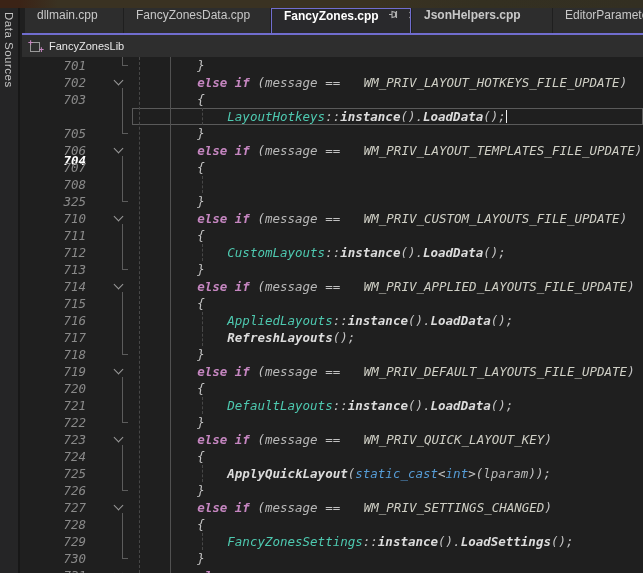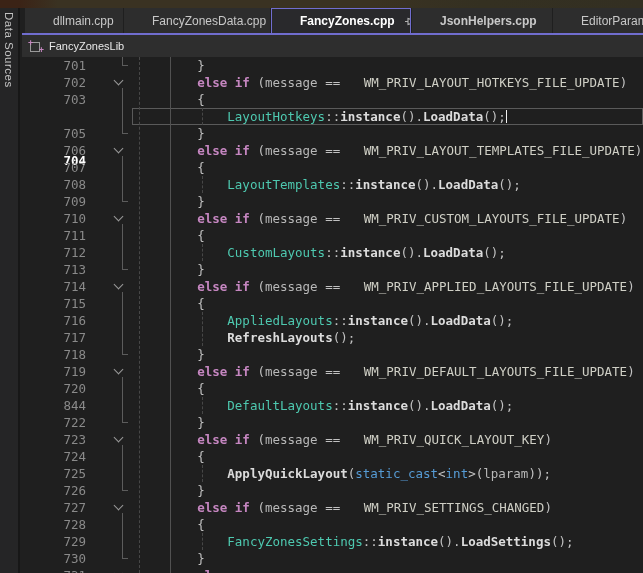--- a/index.html
+++ b/index.html
@@ -14,39 +14,39 @@
   
   .sidebar { position:absolute; left:0; top:8px; width:20px; height:565px;
     background:#252526; border-right:2px solid #171717; cursor:pointer; }
   .sidebar .vlabel { writing-mode:vertical-rl; display:block; margin:4px auto 0 auto;
     color:#c3c3c3; font-size:11.5px; letter-spacing:.5px; white-space:nowrap; }
   
   .main { position:absolute; left:22px; top:8px; width:621px; height:565px; }
   
   .tabbar { position:relative; height:25px; background:#1f1f1f; display:flex; padding-left:3px; }
   .tab { height:25px; background:var(--tab-bg); color:#c8c8c8; font-size:12px;
-    display:flex; align-items:center; padding:0 28px; margin-right:1px;
+    display:flex; align-items:flex-start; padding:0 12px; margin-right:1px;
     white-space:nowrap; overflow:hidden; cursor:pointer; }
   .tab.active { background:var(--active-tab-bg); color:#ffffff; font-weight:bold;
     border:1px solid var(--accent); border-bottom:none; }
   .tab.last { flex:1; margin-right:0; }
   .tab .ticon { display:inline-flex; margin-left:9px; opacity:.85; }
   .accent-line { height:2px; background:var(--accent); }
   
   .navbar { height:22px; background:#2e2e2e; display:flex; align-items:center; padding-left:7px; }
   .proj-icon { position:relative; width:14px; height:13px; margin-right:6px; display:inline-block; }
   .proj-icon .box { position:absolute; left:1px; top:2px; width:10px; height:10px; border:1px solid #9a9a9a; }
   .proj-icon .pp { position:absolute; color:#c586c0; font-size:9px; line-height:8px; font-weight:bold; }
   .proj-icon .pp.tl { left:-1px; top:-1px; }
   .proj-icon .pp.br { right:-1px; bottom:-1px; }
   .navbar .proj { color:#e8e8e8; font-size:11px; cursor:pointer; }
   
   .editor { position:relative; width:621px; height:516px; background:var(--editor-bg);
     font-family:"DejaVu Sans Mono", monospace; font-size:12.5px; overflow:hidden; }
-  .row { display:flex; height:17px; line-height:17px; white-space:pre; }
+  .row { display:flex; height:17px; line-height:17px; white-space:pre;font-style:italic; }
   .lnum { width:74px; text-align:right; padding-right:10px; color:var(--gutter-fg);
     flex:0 0 74px; cursor:pointer; }
   .row.cur .lnum { color:#ffffff; font-weight:bold;margin-top:44px; }
   .foldcell { width:36px; flex:0 0 36px; position:relative; }
   .chev { position:absolute; left:19px; top:3px; width:7px; height:7px;
     border-right:1.6px solid #9a9a9a; border-bottom:1.6px solid #9a9a9a;
     transform:rotate(45deg); cursor:pointer; }
   .codecell { flex:1; padding-left:5px; position:relative; cursor:text; }
   .tk-k { color:var(--kw-control); font-weight:600; }
   .tk-b { color:var(--kw-blue); }
@@ -112,34 +112,34 @@
 
     <div class="editor" id="editor">
         <div class="ov cur-line-box" style="top: 51px;"></div>
         <div class="row"><div class="lnum">701</div><div class="foldcell"></div><div class="codecell"><span class="tk-p">        }</span></div></div>
         <div class="row"><div class="lnum">702</div><div class="foldcell"><span class="chev"></span></div><div class="codecell"><span class="tk-k">        else if </span><span class="tk-p">(</span><span class="tk-v">message</span><span class="tk-p"> == </span><span class="tk-c">WM_PRIV_LAYOUT_HOTKEYS_FILE_UPDATE</span><span class="tk-p">)</span></div></div>
         <div class="row"><div class="lnum">703</div><div class="foldcell"></div><div class="codecell"><span class="tk-p">        {</span></div></div>
         <div class="row cur"><div class="lnum">704</div><div class="foldcell"></div><div class="codecell"><span class="tk-t">            LayoutHotkeys</span><span class="tk-p">::</span><span class="tk-f">instance</span><span class="tk-p">().</span><span class="tk-f">LoadData</span><span class="tk-p">();</span><span class="caret"></span></div></div>
         <div class="row"><div class="lnum">705</div><div class="foldcell"></div><div class="codecell"><span class="tk-p">        }</span></div></div>
         <div class="row"><div class="lnum">706</div><div class="foldcell"><span class="chev"></span></div><div class="codecell"><span class="tk-k">        else if </span><span class="tk-p">(</span><span class="tk-v">message</span><span class="tk-p"> == </span><span class="tk-c">WM_PRIV_LAYOUT_TEMPLATES_FILE_UPDATE</span><span class="tk-p">)</span></div></div>
         <div class="row"><div class="lnum">707</div><div class="foldcell"></div><div class="codecell"><span class="tk-p">        {</span></div></div>
-        <div class="row"><div class="lnum">708</div><div class="foldcell"></div><div class="codecell"><span class="tk-t">            LayoutTemplates</span><span class="tk-p">::</span><span class="tk-f">instance</span><span class="tk-p">().</span><span class="tk-f">LoadData</span><span class="tk-p">();</span></div></div>
-        <div class="row"><div class="lnum">709</div><div class="foldcell"></div><div class="codecell"><span class="tk-p">        }</span></div></div>
+        <div class="row"><div class="lnum">708</div><div class="foldcell"></div></div>
+        <div class="row"><div class="lnum">325</div><div class="foldcell"></div><div class="codecell"><span class="tk-p">        }</span></div></div>
         <div class="row"><div class="lnum">710</div><div class="foldcell"><span class="chev"></span></div><div class="codecell"><span class="tk-k">        else if </span><span class="tk-p">(</span><span class="tk-v">message</span><span class="tk-p"> == </span><span class="tk-c">WM_PRIV_CUSTOM_LAYOUTS_FILE_UPDATE</span><span class="tk-p">)</span></div></div>
         <div class="row"><div class="lnum">711</div><div class="foldcell"></div><div class="codecell"><span class="tk-p">        {</span></div></div>
         <div class="row"><div class="lnum">712</div><div class="foldcell"></div><div class="codecell"><span class="tk-t">            CustomLayouts</span><span class="tk-p">::</span><span class="tk-f">instance</span><span class="tk-p">().</span><span class="tk-f">LoadData</span><span class="tk-p">();</span></div></div>
         <div class="row"><div class="lnum">713</div><div class="foldcell"></div><div class="codecell"><span class="tk-p">        }</span></div></div>
         <div class="row"><div class="lnum">714</div><div class="foldcell"><span class="chev"></span></div><div class="codecell"><span class="tk-k">        else if </span><span class="tk-p">(</span><span class="tk-v">message</span><span class="tk-p"> == </span><span class="tk-c">WM_PRIV_APPLIED_LAYOUTS_FILE_UPDATE</span><span class="tk-p">)</span></div></div>
         <div class="row"><div class="lnum">715</div><div class="foldcell"></div><div class="codecell"><span class="tk-p">        {</span></div></div>
         <div class="row"><div class="lnum">716</div><div class="foldcell"></div><div class="codecell"><span class="tk-t">            AppliedLayouts</span><span class="tk-p">::</span><span class="tk-f">instance</span><span class="tk-p">().</span><span class="tk-f">LoadData</span><span class="tk-p">();</span></div></div>
         <div class="row"><div class="lnum">717</div><div class="foldcell"></div><div class="codecell"><span class="tk-f">            RefreshLayouts</span><span class="tk-p">();</span></div></div>
         <div class="row"><div class="lnum">718</div><div class="foldcell"></div><div class="codecell"><span class="tk-p">        }</span></div></div>
         <div class="row"><div class="lnum">719</div><div class="foldcell"><span class="chev"></span></div><div class="codecell"><span class="tk-k">        else if </span><span class="tk-p">(</span><span class="tk-v">message</span><span class="tk-p"> == </span><span class="tk-c">WM_PRIV_DEFAULT_LAYOUTS_FILE_UPDATE</span><span class="tk-p">)</span></div></div>
         <div class="row"><div class="lnum">720</div><div class="foldcell"></div><div class="codecell"><span class="tk-p">        {</span></div></div>
-        <div class="row"><div class="lnum">844</div><div class="foldcell"></div><div class="codecell"><span class="tk-t">            DefaultLayouts</span><span class="tk-p">::</span><span class="tk-f">instance</span><span class="tk-p">().</span><span class="tk-f">LoadData</span><span class="tk-p">();</span></div></div>
+        <div class="row"><div class="lnum">721</div><div class="foldcell"></div><div class="codecell"><span class="tk-t">            DefaultLayouts</span><span class="tk-p">::</span><span class="tk-f">instance</span><span class="tk-p">().</span><span class="tk-f">LoadData</span><span class="tk-p">();</span></div></div>
         <div class="row"><div class="lnum">722</div><div class="foldcell"></div><div class="codecell"><span class="tk-p">        }</span></div></div>
         <div class="row"><div class="lnum">723</div><div class="foldcell"><span class="chev"></span></div><div class="codecell"><span class="tk-k">        else if </span><span class="tk-p">(</span><span class="tk-v">message</span><span class="tk-p"> == </span><span class="tk-c">WM_PRIV_QUICK_LAYOUT_KEY</span><span class="tk-p">)</span></div></div>
         <div class="row"><div class="lnum">724</div><div class="foldcell"></div><div class="codecell"><span class="tk-p">        {</span></div></div>
         <div class="row"><div class="lnum">725</div><div class="foldcell"></div><div class="codecell"><span class="tk-f">            ApplyQuickLayout</span><span class="tk-p">(</span><span class="tk-b">static_cast</span><span class="tk-p">&lt;</span><span class="tk-b">int</span><span class="tk-p">&gt;(</span><span class="tk-v">lparam</span><span class="tk-p">));</span></div></div>
         <div class="row"><div class="lnum">726</div><div class="foldcell"></div><div class="codecell"><span class="tk-p">        }</span></div></div>
         <div class="row"><div class="lnum">727</div><div class="foldcell"><span class="chev"></span></div><div class="codecell"><span class="tk-k">        else if </span><span class="tk-p">(</span><span class="tk-v">message</span><span class="tk-p"> == </span><span class="tk-c">WM_PRIV_SETTINGS_CHANGED</span><span class="tk-p">)</span></div></div>
         <div class="row"><div class="lnum">728</div><div class="foldcell"></div><div class="codecell"><span class="tk-p">        {</span></div></div>
         <div class="row"><div class="lnum">729</div><div class="foldcell"></div><div class="codecell"><span class="tk-t">            FancyZonesSettings</span><span class="tk-p">::</span><span class="tk-f">instance</span><span class="tk-p">().</span><span class="tk-f">LoadSettings</span><span class="tk-p">();</span></div></div>
         <div class="row"><div class="lnum">730</div><div class="foldcell"></div><div class="codecell"><span class="tk-p">        }</span></div></div>
         <div class="row"><div class="lnum">731</div><div class="foldcell"><span class="chev"></span></div><div class="codecell"><span class="tk-k">        else</span></div></div>

